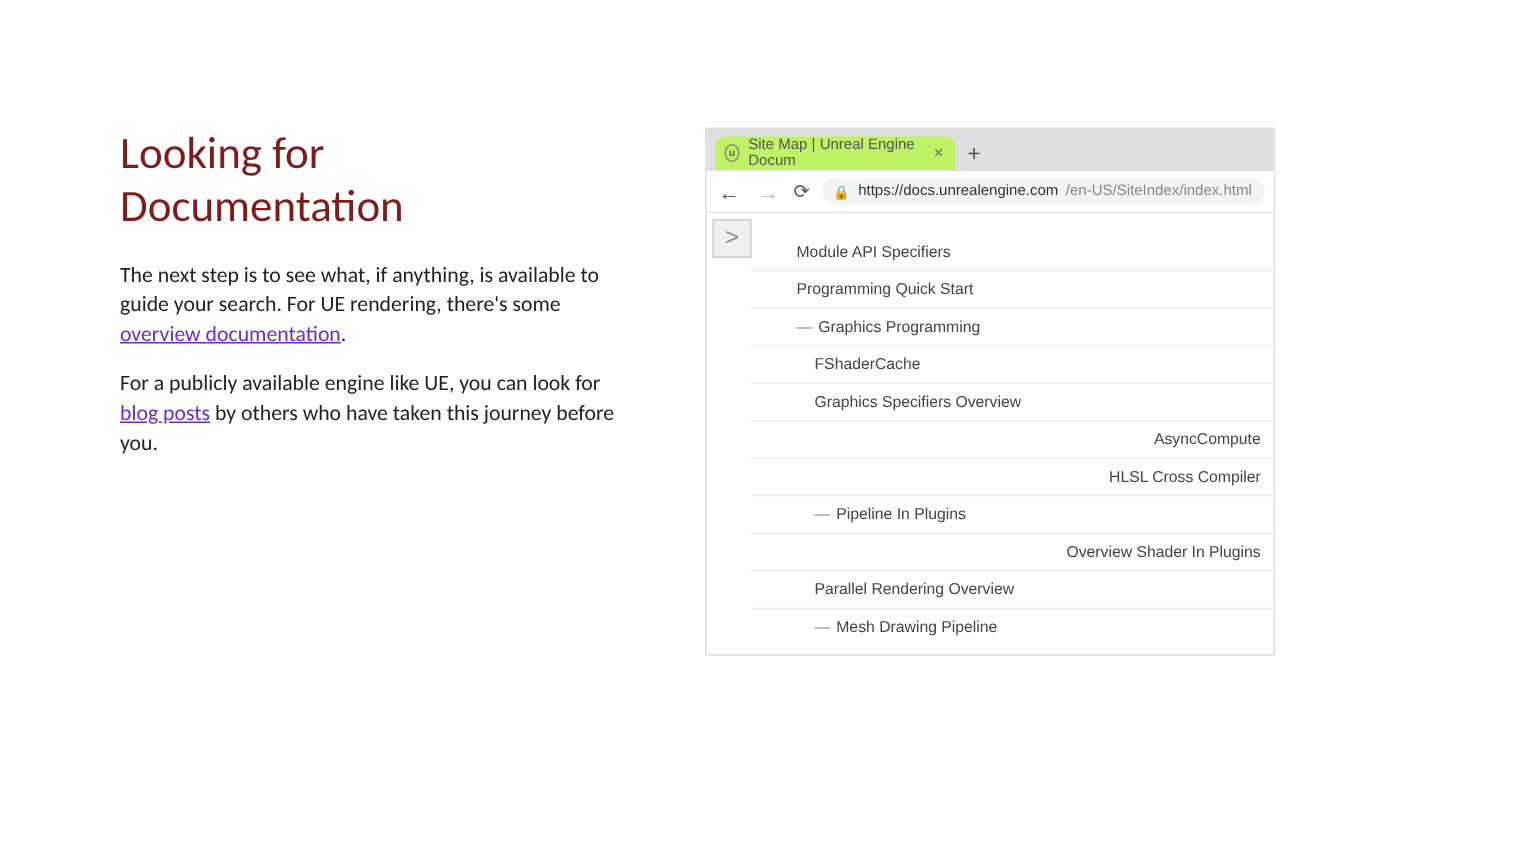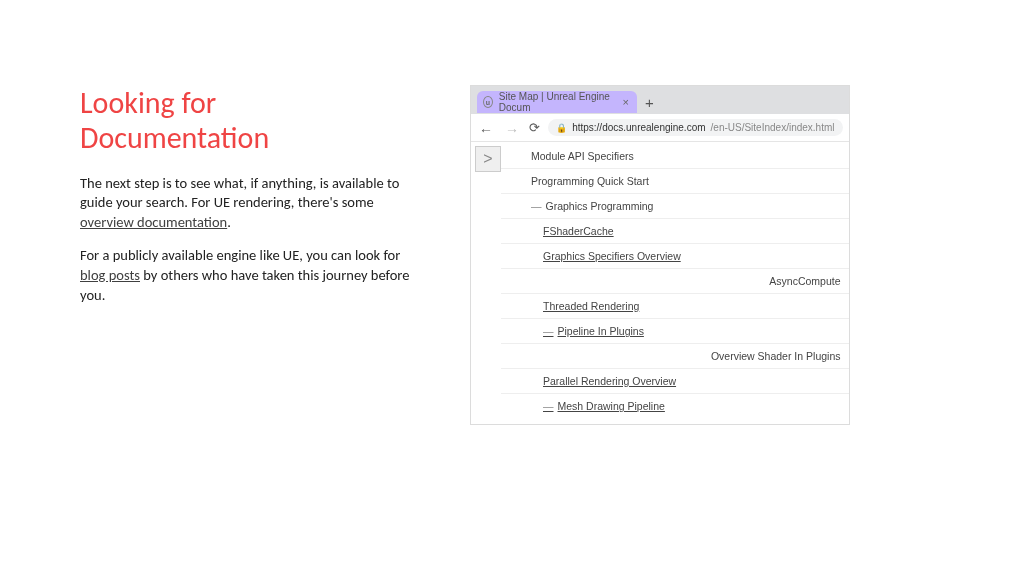--- a/index.html
+++ b/index.html
@@ -15,32 +15,32 @@
       padding: 85px 75px 40px 80px;
       gap: 30px;
       height: 100%;
     }
     .left {
       flex: 0 0 330px;
     }
     .title {
       font-size: 30px;
       font-weight: 400;
-      color: #ef4444;
+      color: #7f1d1d;
       line-height: 1.18;
       margin-bottom: 18px;
     }
     .para {
       font-size: 14.5px;
       line-height: 1.35;
       margin-bottom: 14px;
       color: #222;
     }
     .link {
-      color: #404040;
+      color: #6d28d9;
       text-decoration: underline;
       cursor: pointer;
     }
     .right {
       flex: 0 0 368px;
       margin-left: 30px;
     }
     .browser {
       background: #fff;
       border: 1px solid #dcdcdc;
@@ -48,21 +48,21 @@
       font-size: 11px;
     }
     .tab-bar {
       background: #dedfe1;
       display: flex;
       align-items: center;
       padding: 4px 0 0 6px;
       height: 28px;
     }
     .tab {
-      background: #c4b5fd;
+      background: #bef264;
       border-radius: 6px 6px 0 0;
       display: flex;
       align-items: center;
       padding: 4px 8px 4px 6px;
       font-size: 10px;
       color: #555;
       gap: 6px;
       max-width: 160px;
       height: 22px;
     }
@@ -143,32 +143,33 @@
       align-items: center;
       justify-content: center;
       font-size: 16px;
       color: #888;
       cursor: pointer;
       flex-shrink: 0;
     }
     .tree {
       flex: 1;
       padding: 2px 0 6px 0;
+      margin-top: 12px;
     }
     .tree-item {
       font-size: 10.5px;
       color: #444;
       padding: 6px 8px 6px 0;
       border-bottom: 1px solid #eee;
       cursor: pointer;
       white-space: nowrap;
     }
     .tree-item:last-child { border-bottom: none; }
     .lvl-0 { padding-left: 30px; }
-    .lvl-1 { padding-left: 42px; text-decoration: underline; }
+    .lvl-1 { padding-left: 42px; }
     .lvl-2 { padding-left: 56px; text-align: right; }
     .dash { color: #888; margin-right: 4px; }
   </style>
 </head>
 <body>
 
 <div class="slide">
   <div class="left">
     <h1 class="title">Looking for Documentation</h1>
     <p class="para">
@@ -201,21 +202,21 @@
       </div>
       <div class="content">
         <div class="expand-btn">&gt;</div>
         <div class="tree" id="tree">
             <div class="tree-item lvl-0"><span>Module API Specifiers</span></div>
             <div class="tree-item lvl-0"><span>Programming Quick Start</span></div>
             <div class="tree-item lvl-0"><span class="dash">—</span><span>Graphics Programming</span></div>
             <div class="tree-item lvl-1"><span>FShaderCache</span></div>
             <div class="tree-item lvl-1"><span>Graphics Specifiers Overview</span></div>
             <div class="tree-item lvl-2"><span>AsyncCompute</span></div>
-            <div class="tree-item lvl-1"><span>Threaded Rendering</span></div>
+            <div class="tree-item lvl-2"><span>HLSL Cross Compiler</span></div>
             <div class="tree-item lvl-1"><span class="dash">—</span><span>Pipeline In Plugins</span></div>
             <div class="tree-item lvl-2"><span>Overview Shader In Plugins</span></div>
             <div class="tree-item lvl-1"><span>Parallel Rendering Overview</span></div>
             <div class="tree-item lvl-1"><span class="dash">—</span><span>Mesh Drawing Pipeline</span></div>
           </div>
       </div>
     </div>
   </div>
 </div>
 

